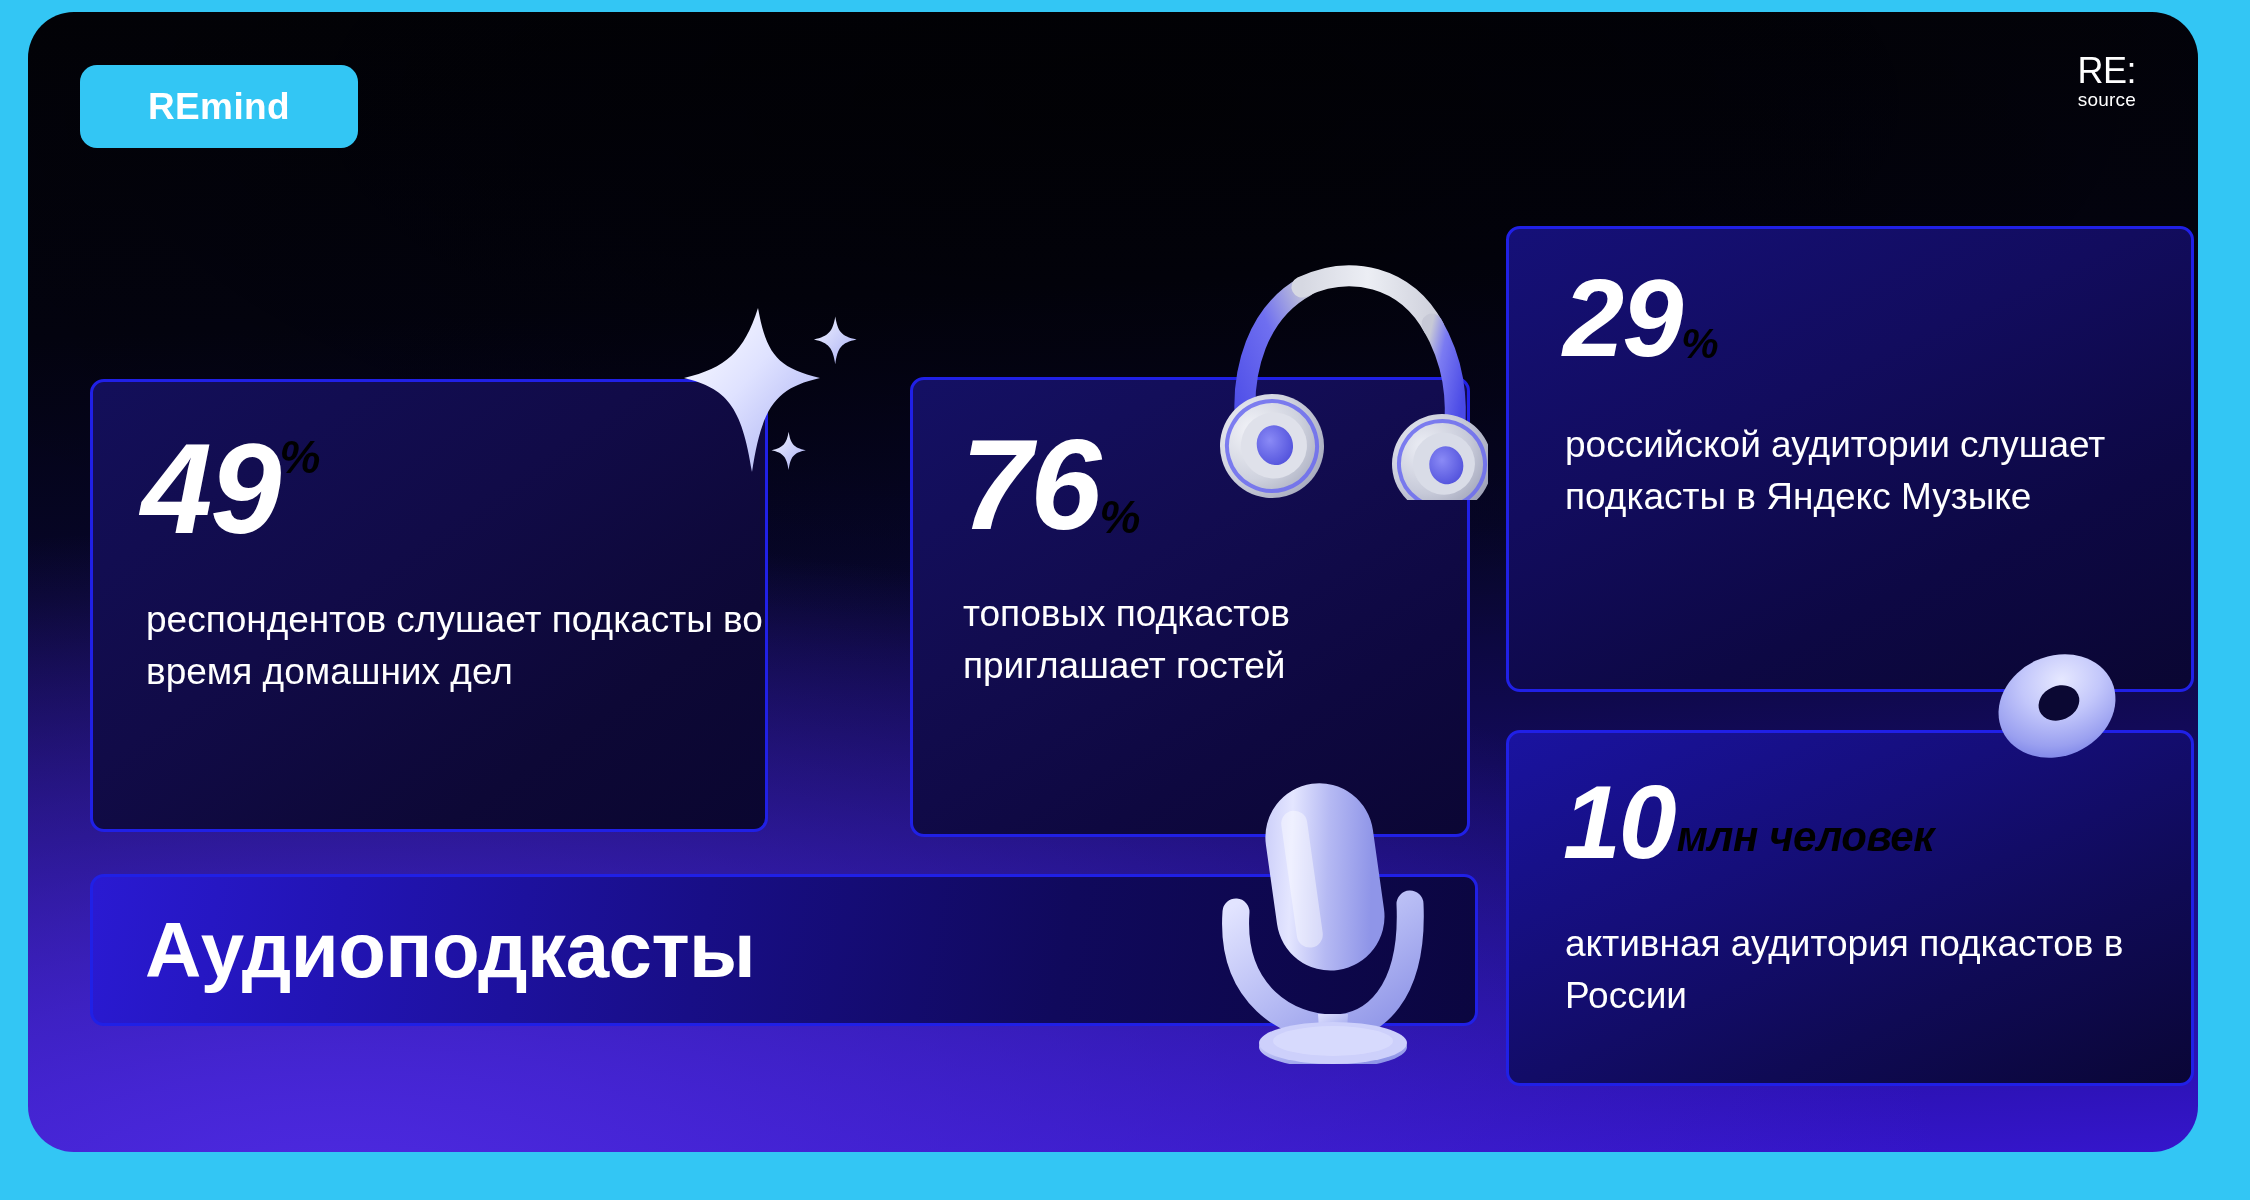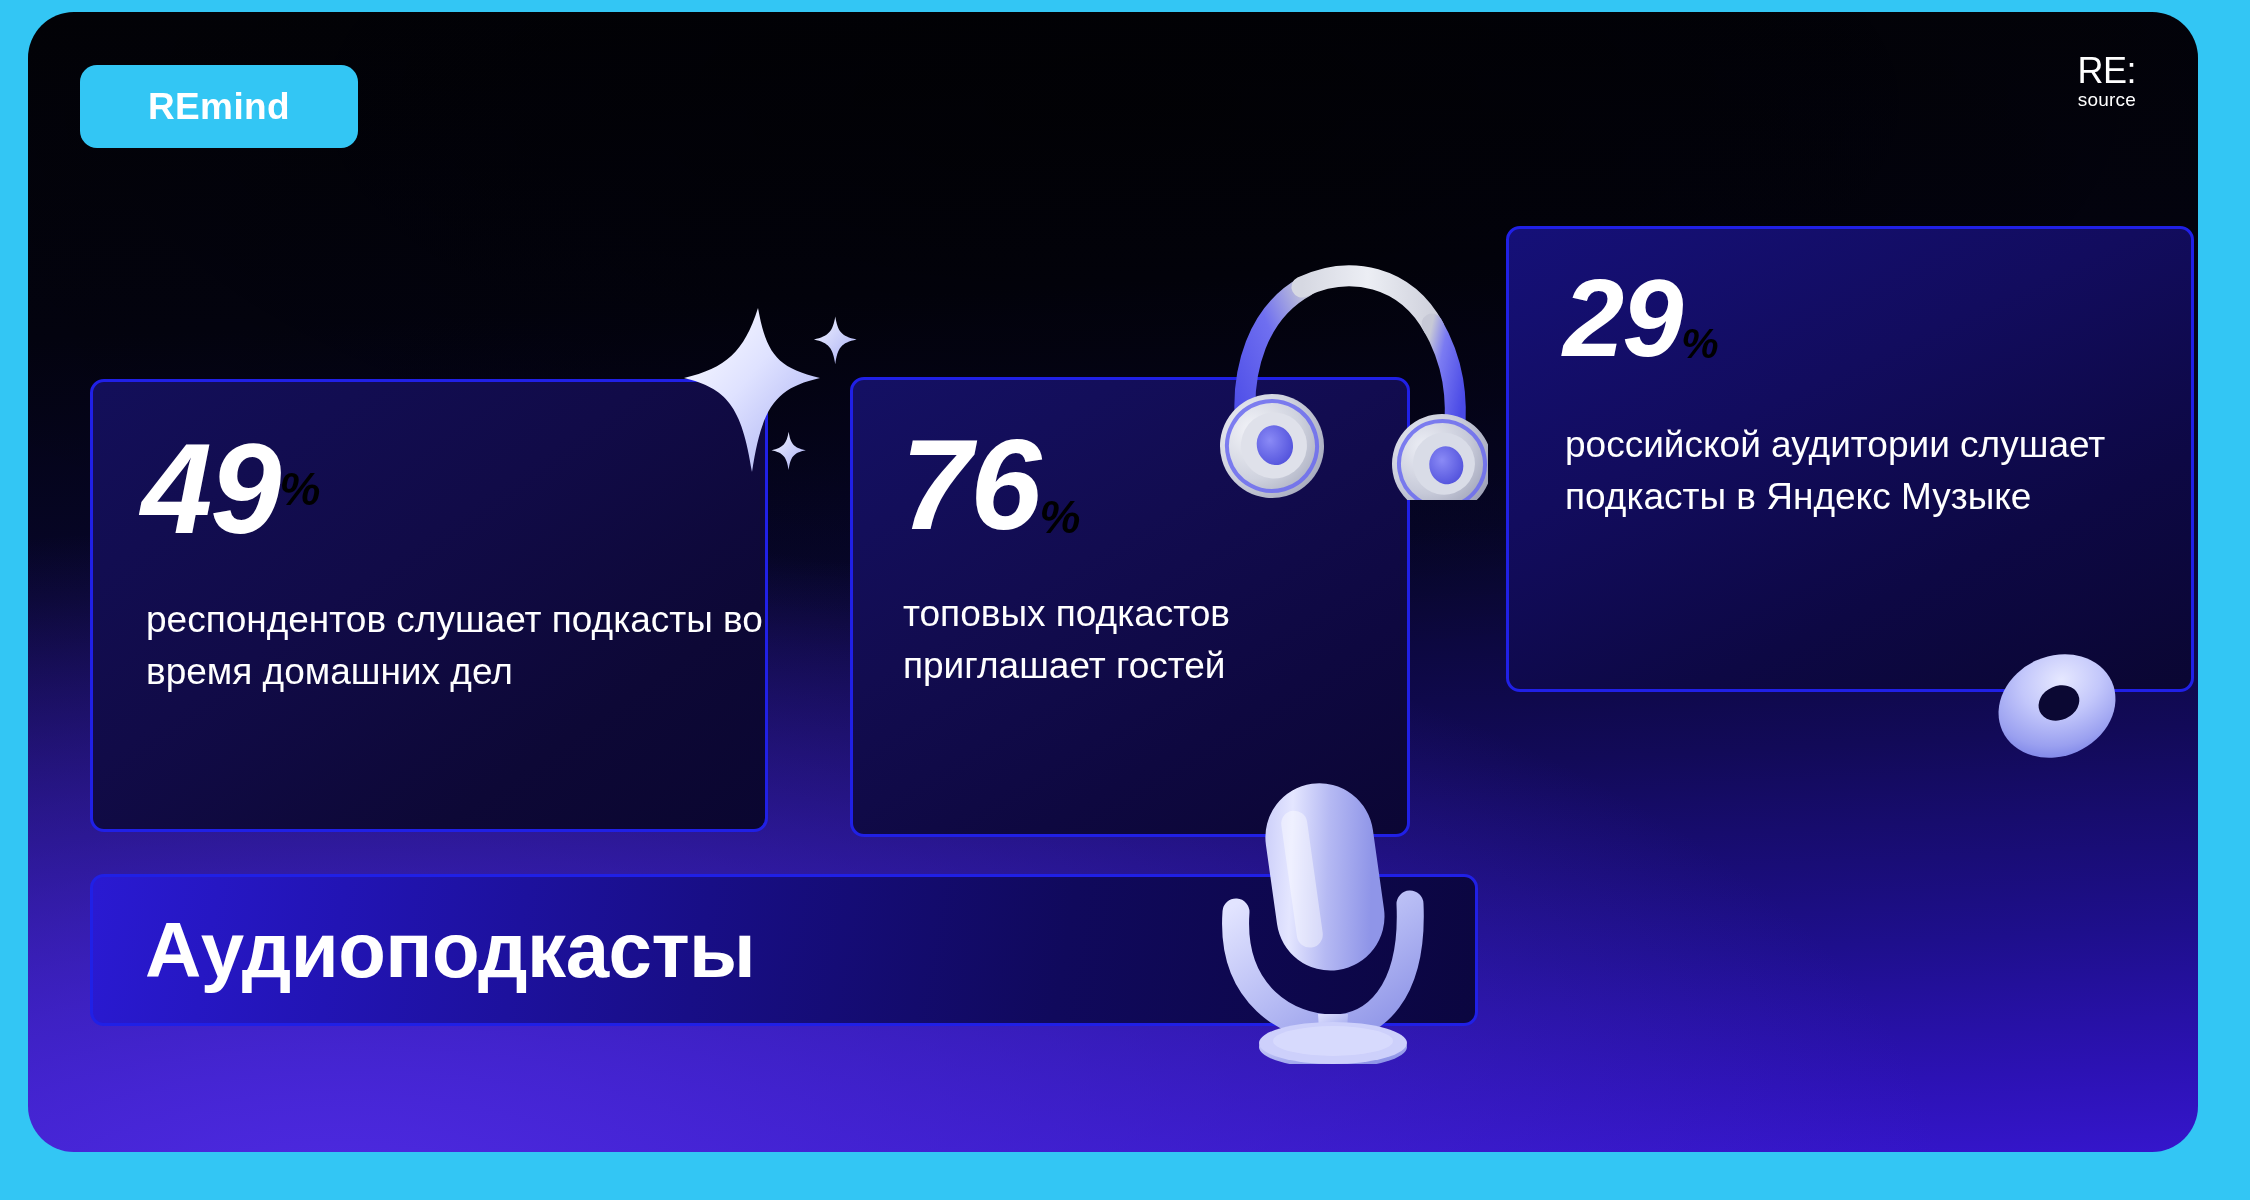--- a/index.html
+++ b/index.html
@@ -133,26 +133,26 @@
   }
 
   
   #card-49 {
     left: 62px;  top: 367px;  width: 678px;  height: 453px;
     background:
       linear-gradient(145deg, #130f5a 0%, #110b48 42%, #0d0836 75%, #0a0630 100%);
   }
   #card-49 .stat-number { font-size: 128px; }
   #card-49 .stat-unit   { font-size: 46px; }
-  #card-49 .num-row { position: absolute; left: 48px; top: 48px; display: flex; align-items: center; }
+  #card-49 .num-row { position: absolute; left: 48px; top: 48px; display: flex; align-items: flex-start; }
   #card-49 .stat-body { position: absolute; left: 53px; top: 212px; font-size: 37px; line-height: 1.41; }
 
   
   #card-76 {
-    left: 822px;  top: 365px;  width: 560px;  height: 460px;
+    left: 882px;  top: 365px;  width: 560px;  height: 460px;
     background:
       linear-gradient(150deg, #141064 0%, #120c50 40%, #0e0840 72%, #0b0634 100%);
   }
   #card-76 .stat-number { font-size: 128px; }
   #card-76 .stat-unit   { font-size: 46px; }
   #card-76 .num-row { position: absolute; left: 48px; top: 46px; display: flex; align-items: flex-end; }
   #card-76 .stat-body { position: absolute; left: 50px; top: 208px; font-size: 37px; line-height: 1.41; }
 
   
   #card-29 {
@@ -248,20 +248,29 @@
     <div class="card" id="card-29">
       <div class="card-inner">
         <div class="num-row">
           <span class="stat-number">29</span>
           <span class="stat-unit">%</span>
         </div>
         <div class="stat-body">российской аудитории слушает подкасты в Яндекс Музыке</div>
       </div>
     </div>
 
+    <div class="card" id="card-10">
+      <div class="card-inner">
+        <div class="num-row">
+          <span class="stat-number">10</span>
+          <span class="stat-unit">млн человек</span>
+        </div>
+        <div class="stat-body">активная аудитория подкастов в России</div>
+      </div>
+    </div>
 
     <div class="card" id="card-title">
       <div class="card-inner">
         <div id="page-title">Аудиоподкасты</div>
       </div>
     </div>
 
     <div class="deco" id="sparkle-cluster">
       <svg width="200" height="190" viewBox="0 0 200 190">
         <defs>

